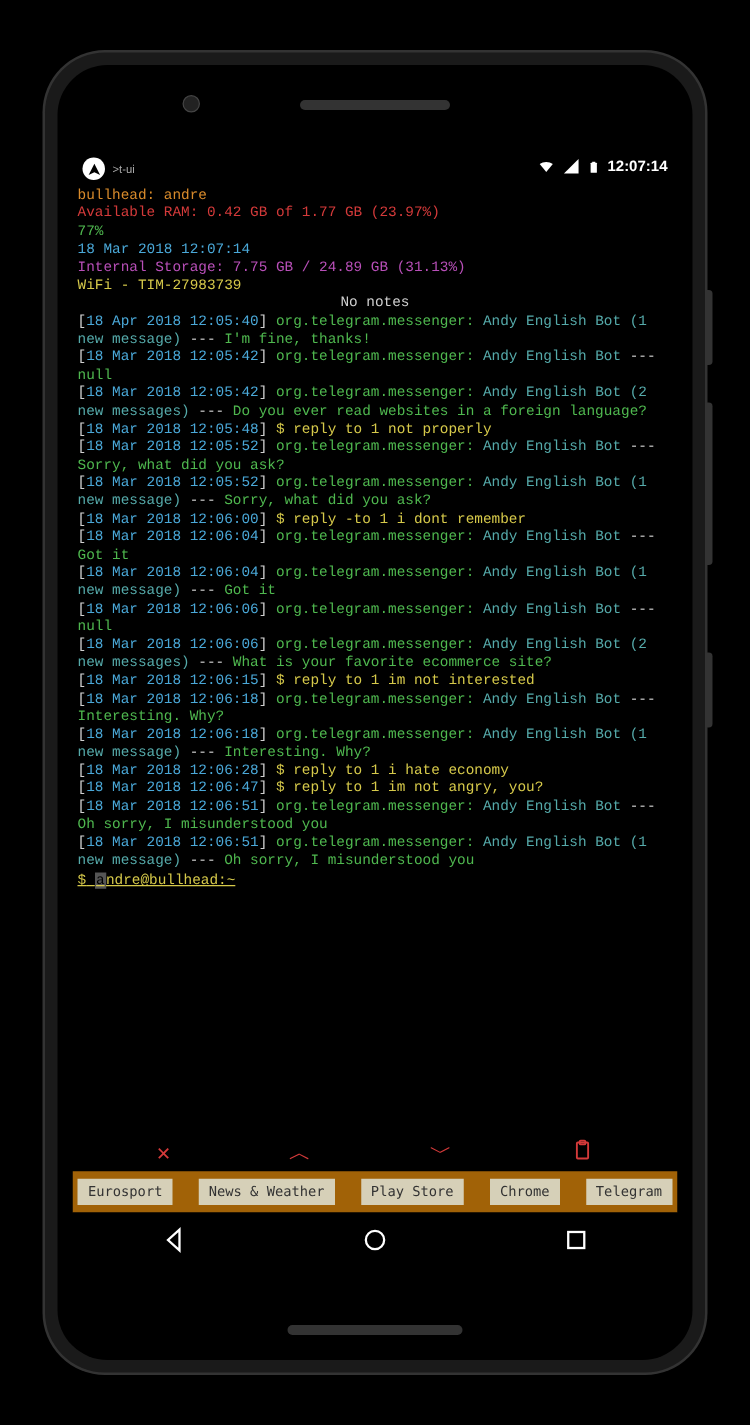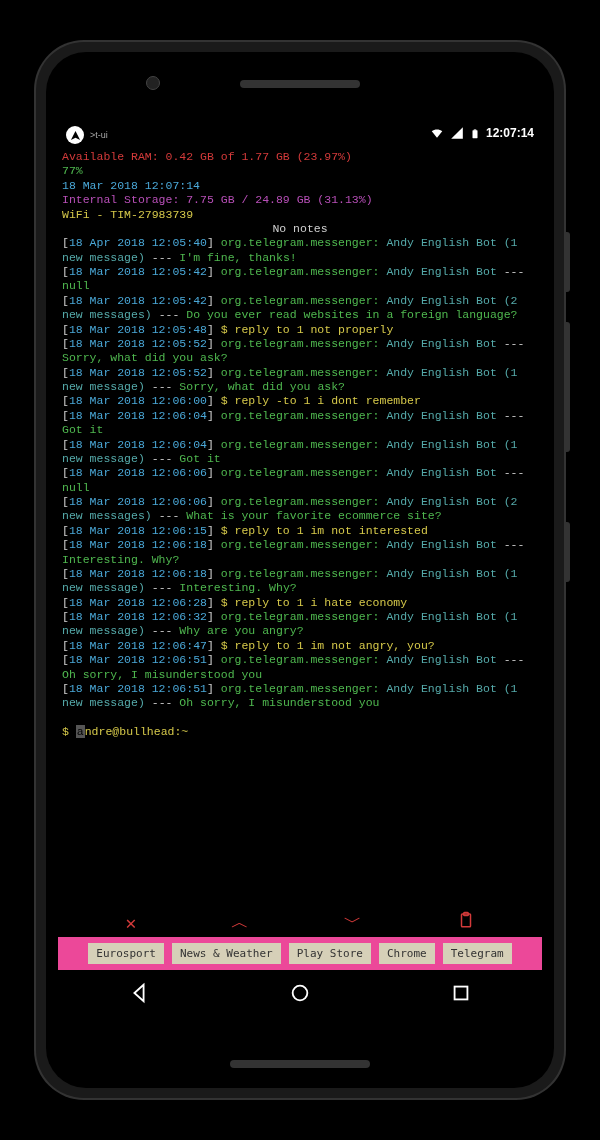--- a/index.html
+++ b/index.html
@@ -99,36 +99,36 @@
   }
   .c-orange { color: #d98b2b; }
   .c-red { color: #d43a3a; }
   .c-green { color: #4fb84f; }
   .c-blue { color: #4aa8d8; }
   .c-magenta { color: #b84fb8; }
   .c-yellow { color: #d6c94a; }
   .c-white { color: #d0d0d0; }
   .c-cyan { color: #55aaaa; }
   .center { text-align: center; color: #d0d0d0; }
-  .prompt-line { color: #d6c94a; margin-top: 14px; }
+  .prompt-line { color: #d6c94a; margin-top: 2px; text-decoration: underline; }
   .cursor { background: #555; color: #000; padding: 0 1px; }
   .toolbar {
     height: 30px;
     display: flex;
     justify-content: space-around;
     align-items: center;
     background: #000;
     padding: 0 20px;
   }
   .tb-icon { color: #d43a3a; font-size: 18px; cursor: pointer; }
   .app-row {
     display: flex;
-    gap: 8px;
+    gap: 21px;
     padding: 6px 8px;
-    background: #ec4899;
+    background: #a16207;
     justify-content: center;
   }
   .app-btn {
     background: #d6d0b8;
     color: #333;
     font-family: monospace;
     font-size: 11px;
     padding: 4px 8px;
     border: none;
     white-space: nowrap;
@@ -191,20 +191,21 @@
             <svg viewBox="0 0 24 24" width="10" height="16" fill="#fff">
                 <rect x="6" y="3" width="12" height="19" rx="1"></rect>
                 <rect x="9" y="1" width="6" height="3"></rect>
               </svg>
           </span>
           <span style="font-weight:bold">12:07:14</span>
         </div>
       </div>
 
       <div class="terminal">
+        <div class="c-orange">bullhead: andre</div>
         <div class="c-red">Available RAM: 0.42 GB of 1.77 GB (23.97%)</div>
         <div class="c-green">77%</div>
         <div class="c-blue">18 Mar 2018 12:07:14</div>
         <div class="c-magenta">Internal Storage: 7.75 GB / 24.89 GB (31.13%)</div>
         <div class="c-yellow">WiFi - TIM-27983739</div>
         <div class="center">No notes</div>
         <div id="log-container">
             <div><span class="c-white">[</span><span class="c-blue">18 Apr 2018 12:05:40</span><span class="c-white">] </span><span class="c-green">org.telegram.messenger:</span> <span class="c-cyan">Andy English Bot (1 new message)</span> <span class="c-white">---</span> <span class="c-green">I'm fine, thanks!</span></div>
             <div><span class="c-white">[</span><span class="c-blue">18 Mar 2018 12:05:42</span><span class="c-white">] </span><span class="c-green">org.telegram.messenger:</span> <span class="c-cyan">Andy English Bot</span> <span class="c-white">---</span> <span class="c-green">null</span></div>
             <div><span class="c-white">[</span><span class="c-blue">18 Mar 2018 12:05:42</span><span class="c-white">] </span><span class="c-green">org.telegram.messenger:</span> <span class="c-cyan">Andy English Bot (2 new messages)</span> <span class="c-white">---</span> <span class="c-green">Do you ever read websites in a foreign language?</span></div>
@@ -213,21 +214,20 @@
             <div><span class="c-white">[</span><span class="c-blue">18 Mar 2018 12:05:52</span><span class="c-white">] </span><span class="c-green">org.telegram.messenger:</span> <span class="c-cyan">Andy English Bot (1 new message)</span> <span class="c-white">---</span> <span class="c-green">Sorry, what did you ask?</span></div>
             <div><span class="c-white">[</span><span class="c-blue">18 Mar 2018 12:06:00</span><span class="c-white">] </span><span class="c-yellow">$ reply -to 1 i dont remember</span></div>
             <div><span class="c-white">[</span><span class="c-blue">18 Mar 2018 12:06:04</span><span class="c-white">] </span><span class="c-green">org.telegram.messenger:</span> <span class="c-cyan">Andy English Bot</span> <span class="c-white">---</span> <span class="c-green">Got it</span></div>
             <div><span class="c-white">[</span><span class="c-blue">18 Mar 2018 12:06:04</span><span class="c-white">] </span><span class="c-green">org.telegram.messenger:</span> <span class="c-cyan">Andy English Bot (1 new message)</span> <span class="c-white">---</span> <span class="c-green">Got it</span></div>
             <div><span class="c-white">[</span><span class="c-blue">18 Mar 2018 12:06:06</span><span class="c-white">] </span><span class="c-green">org.telegram.messenger:</span> <span class="c-cyan">Andy English Bot</span> <span class="c-white">---</span> <span class="c-green">null</span></div>
             <div><span class="c-white">[</span><span class="c-blue">18 Mar 2018 12:06:06</span><span class="c-white">] </span><span class="c-green">org.telegram.messenger:</span> <span class="c-cyan">Andy English Bot (2 new messages)</span> <span class="c-white">---</span> <span class="c-green">What is your favorite ecommerce site?</span></div>
             <div><span class="c-white">[</span><span class="c-blue">18 Mar 2018 12:06:15</span><span class="c-white">] </span><span class="c-yellow">$ reply to 1 im not interested</span></div>
             <div><span class="c-white">[</span><span class="c-blue">18 Mar 2018 12:06:18</span><span class="c-white">] </span><span class="c-green">org.telegram.messenger:</span> <span class="c-cyan">Andy English Bot</span> <span class="c-white">---</span> <span class="c-green">Interesting. Why?</span></div>
             <div><span class="c-white">[</span><span class="c-blue">18 Mar 2018 12:06:18</span><span class="c-white">] </span><span class="c-green">org.telegram.messenger:</span> <span class="c-cyan">Andy English Bot (1 new message)</span> <span class="c-white">---</span> <span class="c-green">Interesting. Why?</span></div>
             <div><span class="c-white">[</span><span class="c-blue">18 Mar 2018 12:06:28</span><span class="c-white">] </span><span class="c-yellow">$ reply to 1 i hate economy</span></div>
-            <div><span class="c-white">[</span><span class="c-blue">18 Mar 2018 12:06:32</span><span class="c-white">] </span><span class="c-green">org.telegram.messenger:</span> <span class="c-cyan">Andy English Bot (1 new message)</span> <span class="c-white">---</span> <span class="c-green">Why are you angry?</span></div>
             <div><span class="c-white">[</span><span class="c-blue">18 Mar 2018 12:06:47</span><span class="c-white">] </span><span class="c-yellow">$ reply to 1 im not angry, you?</span></div>
             <div><span class="c-white">[</span><span class="c-blue">18 Mar 2018 12:06:51</span><span class="c-white">] </span><span class="c-green">org.telegram.messenger:</span> <span class="c-cyan">Andy English Bot</span> <span class="c-white">---</span> <span class="c-green">Oh sorry, I misunderstood you</span></div>
             <div><span class="c-white">[</span><span class="c-blue">18 Mar 2018 12:06:51</span><span class="c-white">] </span><span class="c-green">org.telegram.messenger:</span> <span class="c-cyan">Andy English Bot (1 new message)</span> <span class="c-white">---</span> <span class="c-green">Oh sorry, I misunderstood you</span></div>
           </div>
         <div class="prompt-line">
           <span>$</span>
           <span class="cursor">a</span><span>ndre@bullhead:~</span>
         </div>
       </div>
 

